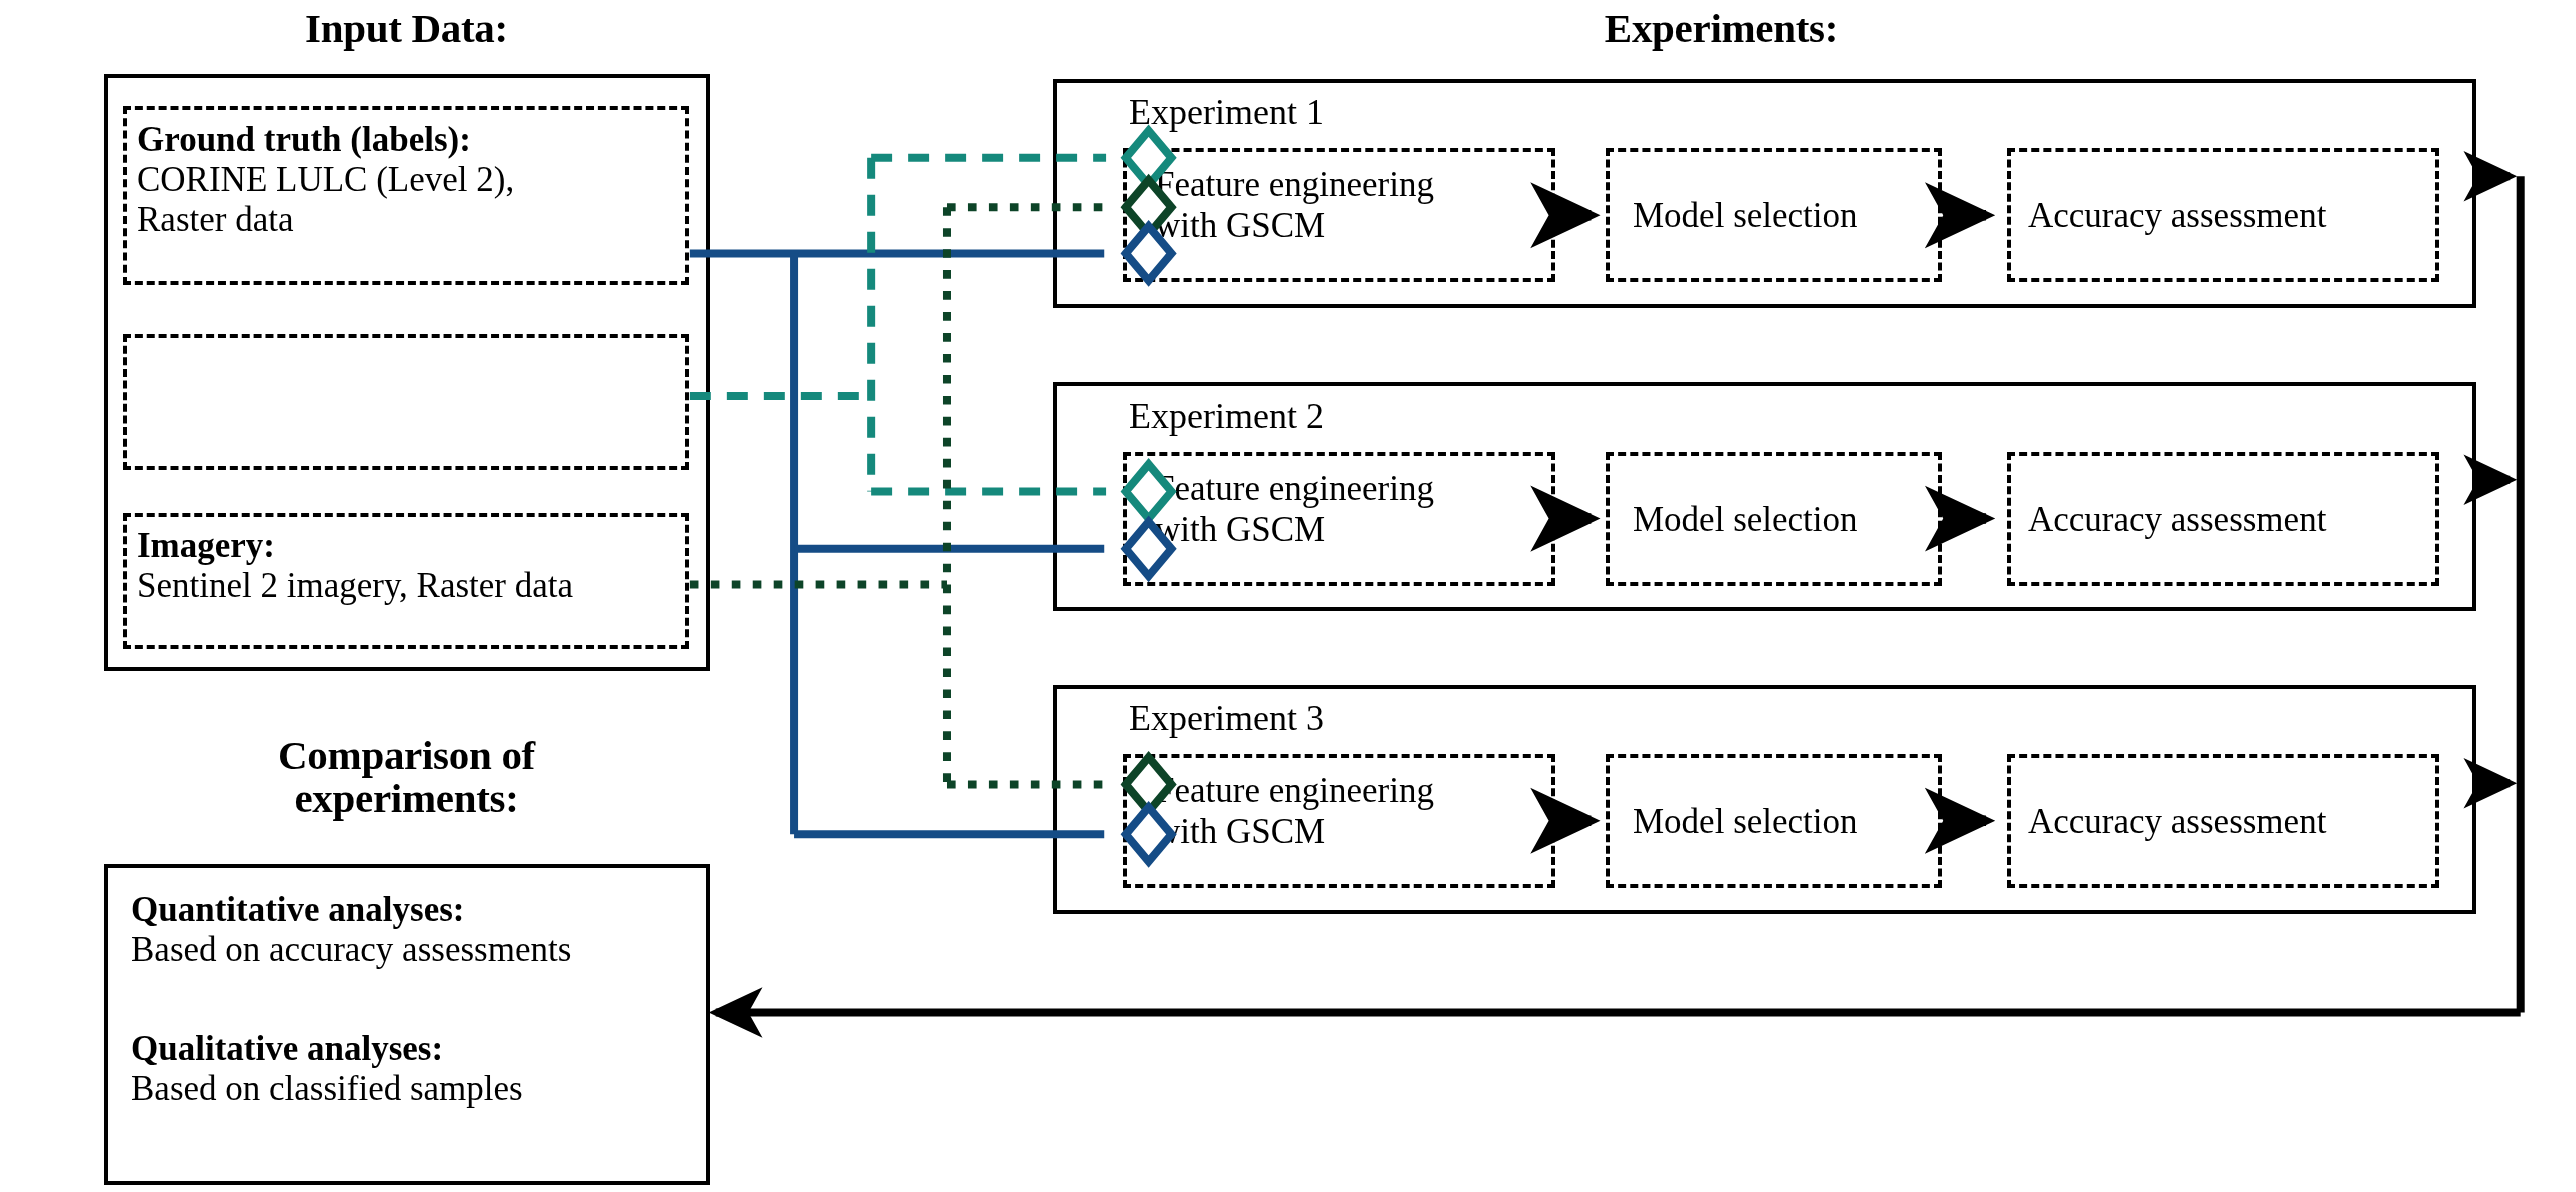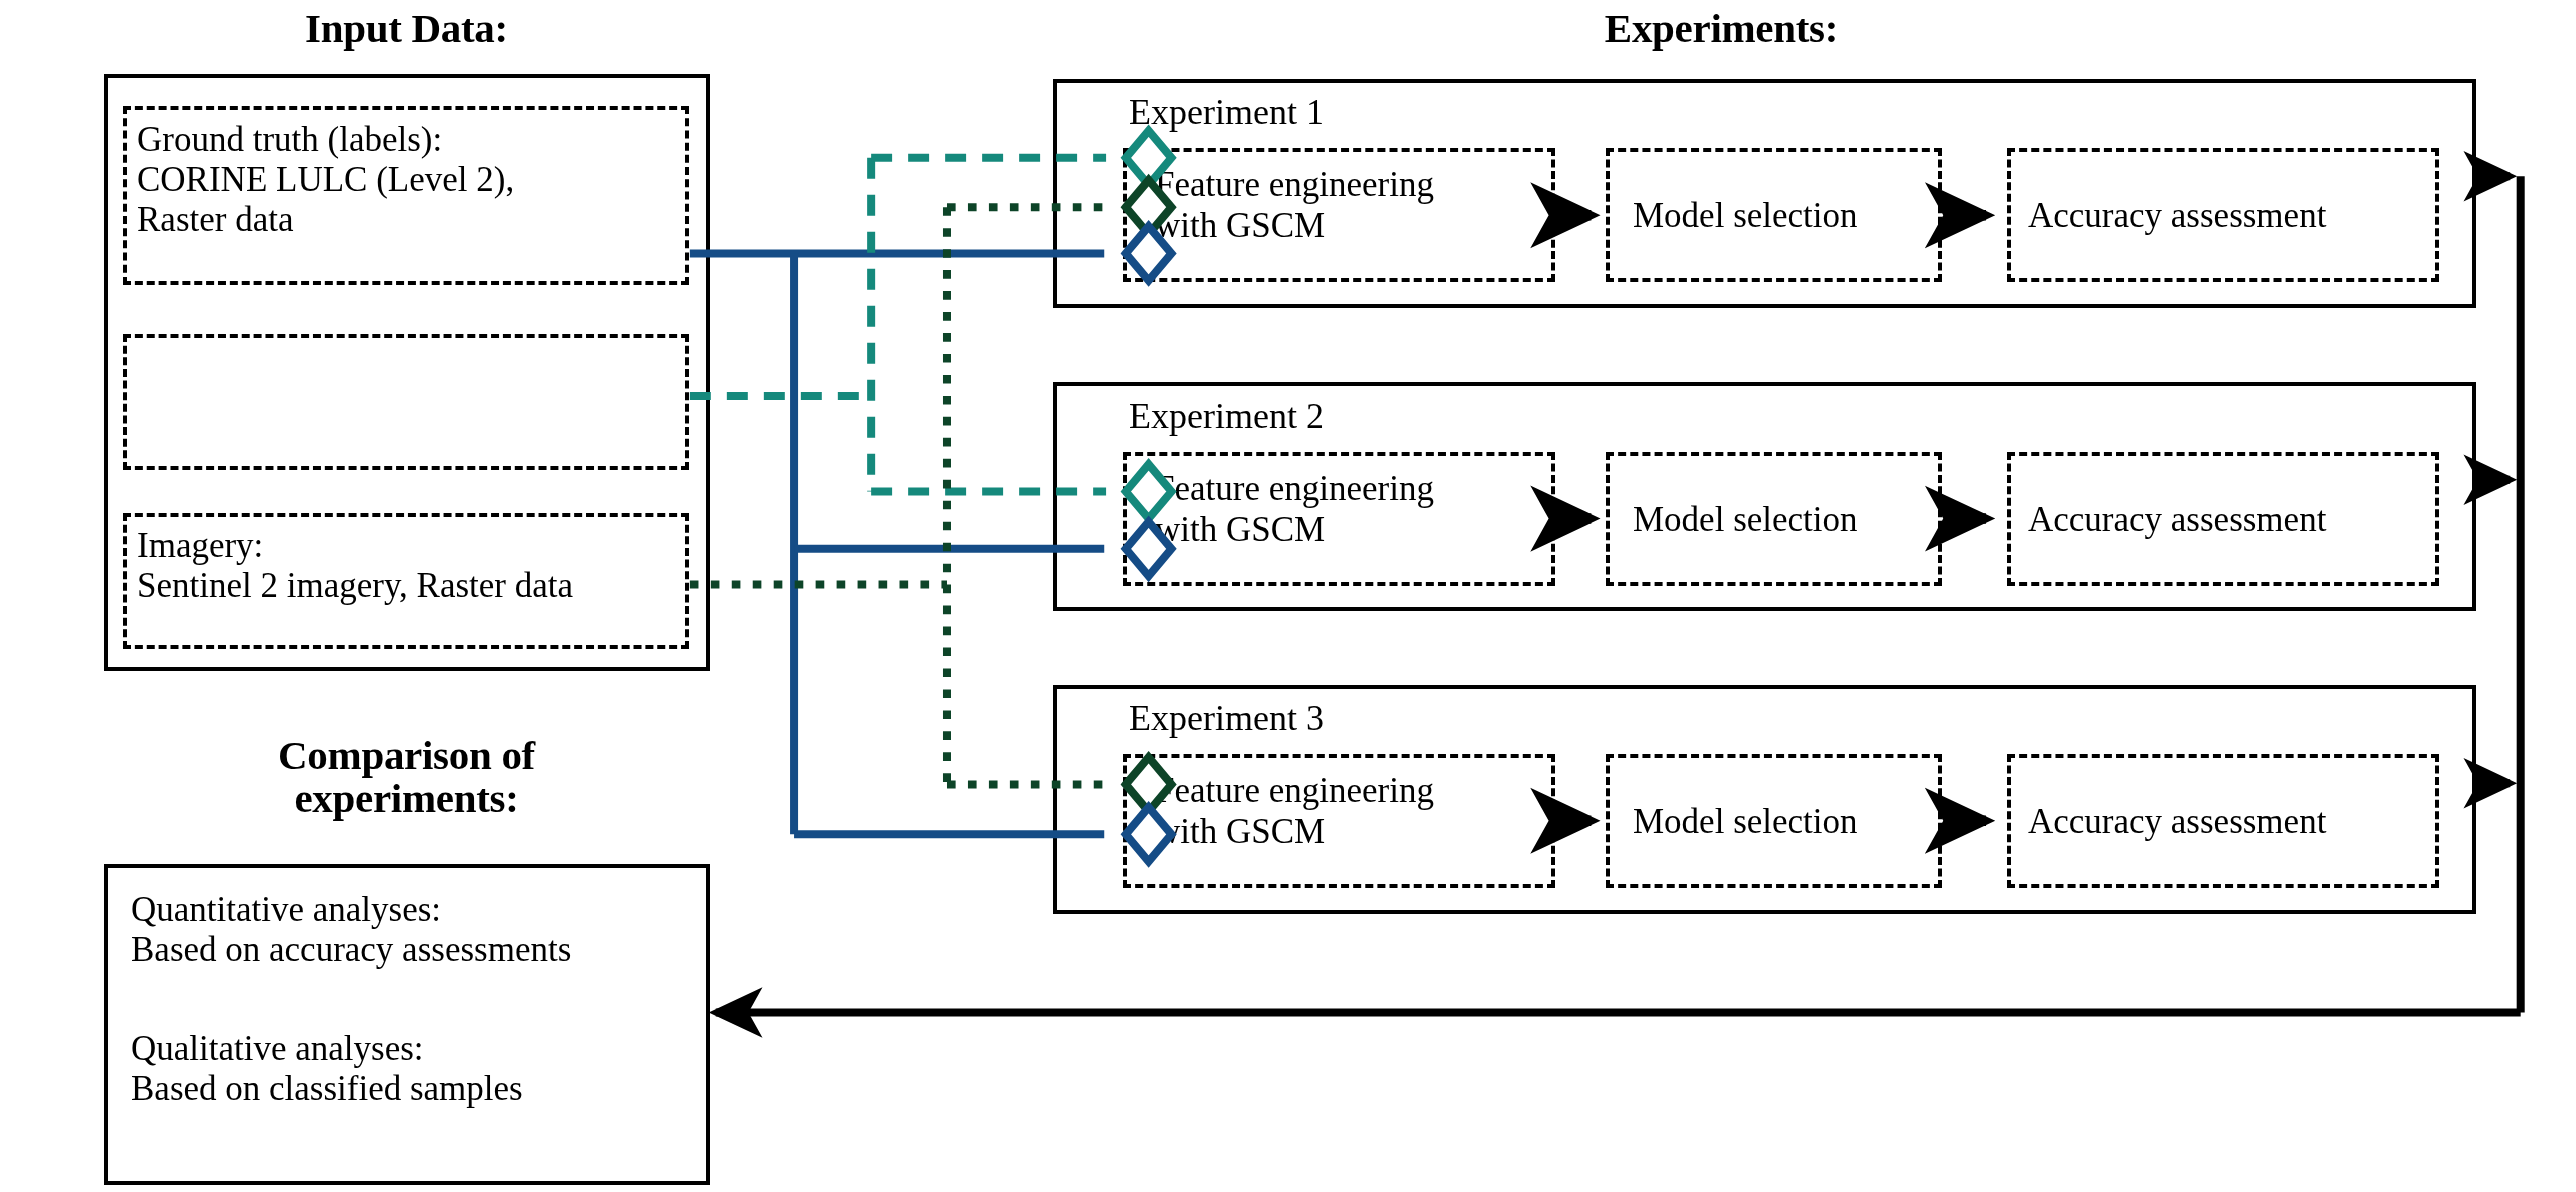--- a/index.html
+++ b/index.html
@@ -8,21 +8,21 @@
   #root{position:absolute;left:0;top:0;width:2346px;height:1192px;}
   svg.wires{position:absolute;left:0;top:0;width:2576px;height:1192px;pointer-events:none;}
 
   .hdr{position:absolute;font-weight:bold;white-space:pre;text-align:center;
        line-height:1.06;letter-spacing:-0.3px;}
 
   .solidbox{position:absolute;border:4.3px solid #000;background:transparent;box-sizing:border-box;}
   .dashbox{position:absolute;border:4.3px dashed #000;background:transparent;box-sizing:border-box;}
 
   .blk{position:absolute;white-space:nowrap;line-height:1.14;}
-  .blk .t1{font-weight:normal;display:block;}
+  .blk .t1{font-weight:bold;display:block;}
   .blk .t2{font-weight:normal;display:block;}
 
   .expTitle{position:absolute;font-weight:normal;white-space:nowrap;}
   .stepLbl{position:absolute;white-space:pre;line-height:1.16;}
 </style>
 </head>
 <body>
 
 <div id="root">
 

